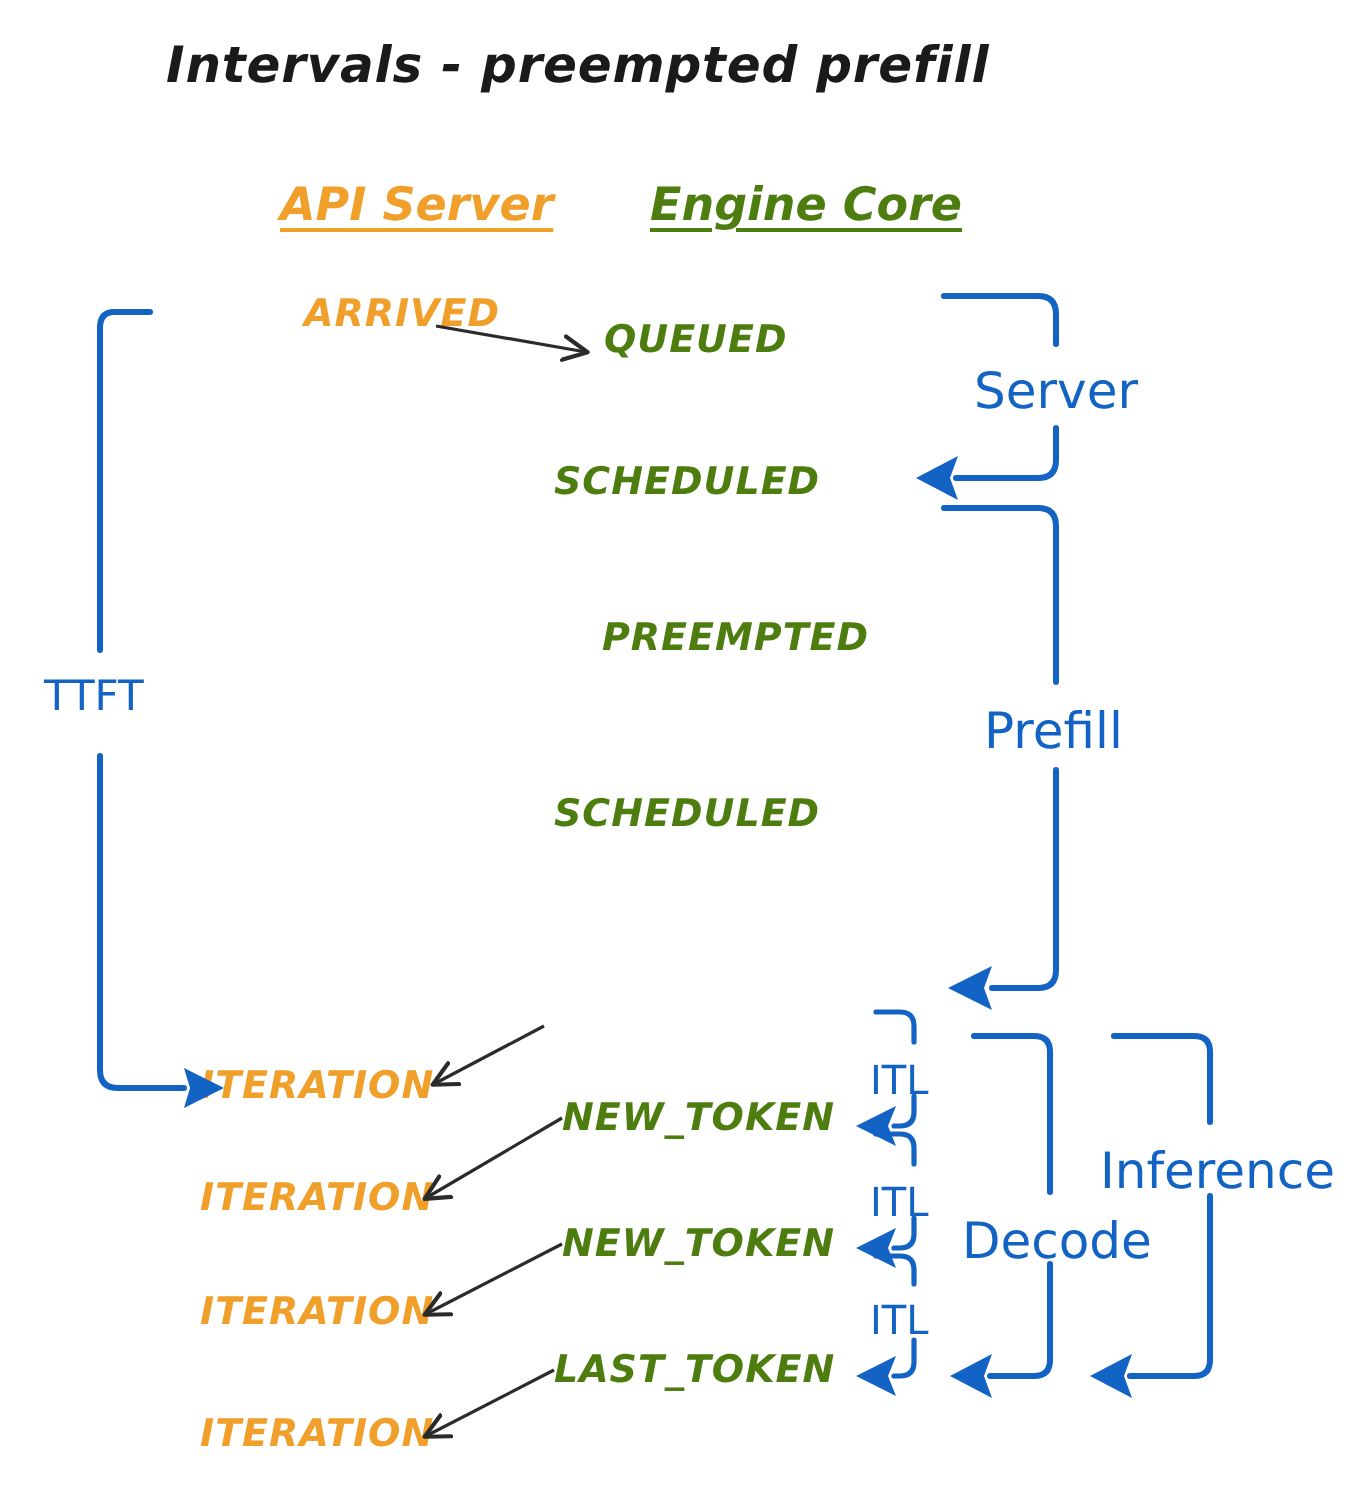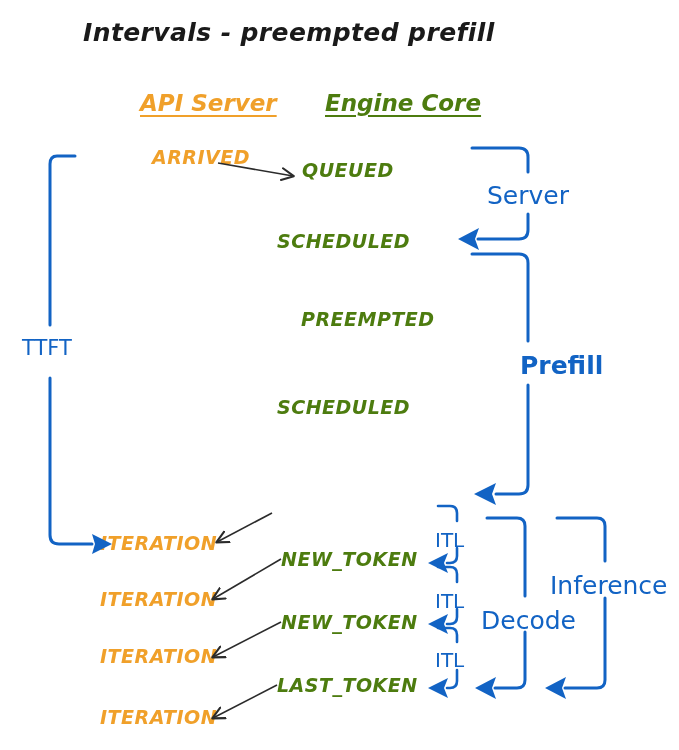--- a/index.html
+++ b/index.html
@@ -89,21 +89,21 @@
   <div class="hand state core" style="left:302px; top:159px;">QUEUED</div>
   <div class="hand state core" style="left:277px; top:230px;">SCHEDULED</div>
   <div class="hand state core" style="left:277px; top:308px;margin-left:24px;">PREEMPTED</div>
   <div class="hand state core" style="left:277px; top:396px;">SCHEDULED</div>
   <div class="hand state core" style="left:281px; top:548px;">NEW_TOKEN</div>
   <div class="hand state core" style="left:281px; top:611px;">NEW_TOKEN</div>
   <div class="hand state core" style="left:277px; top:674px;text-align:center;">LAST_TOKEN</div>
 
   <div class="blue-label" style="left:22px;  top:336px; font-size:21px;">TTFT</div>
   <div class="blue-label" style="left:487px; top:181px; font-size:25px;">Server</div>
-  <div class="blue-label" style="left:520px; top:351px; font-size:25px;font-weight:bold;">Prefill</div>
+  <div class="blue-label" style="left:492px; top:351px; font-size:25px;">Prefill</div>
   <div class="blue-label" style="left:435px; top:528px; font-size:20px;">ITL</div>
   <div class="blue-label" style="left:435px; top:589px; font-size:20px;">ITL</div>
   <div class="blue-label" style="left:435px; top:648px; font-size:20px;">ITL</div>
   <div class="blue-label" style="left:481px; top:606px; font-size:25px;">Decode</div>
   <div class="blue-label" style="left:550px; top:571px; font-size:25px;">Inference</div>
 
   <svg class="overlay" viewBox="0 0 679 750">
     <defs>
       <marker id="blkArrow" markerWidth="9" markerHeight="9" refX="7.5" refY="4.5" orient="auto" markerUnits="strokeWidth">
         <path d="M0.5,0.8 L8,4.5 L0.5,8.2" fill="none" stroke="#2b2b2b" stroke-width="1.3" stroke-linecap="round" stroke-linejoin="round"></path>

